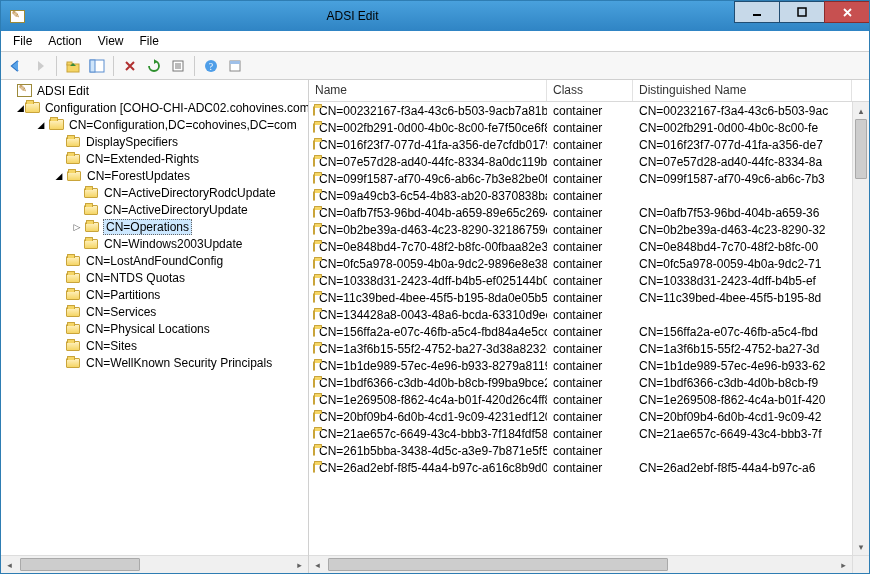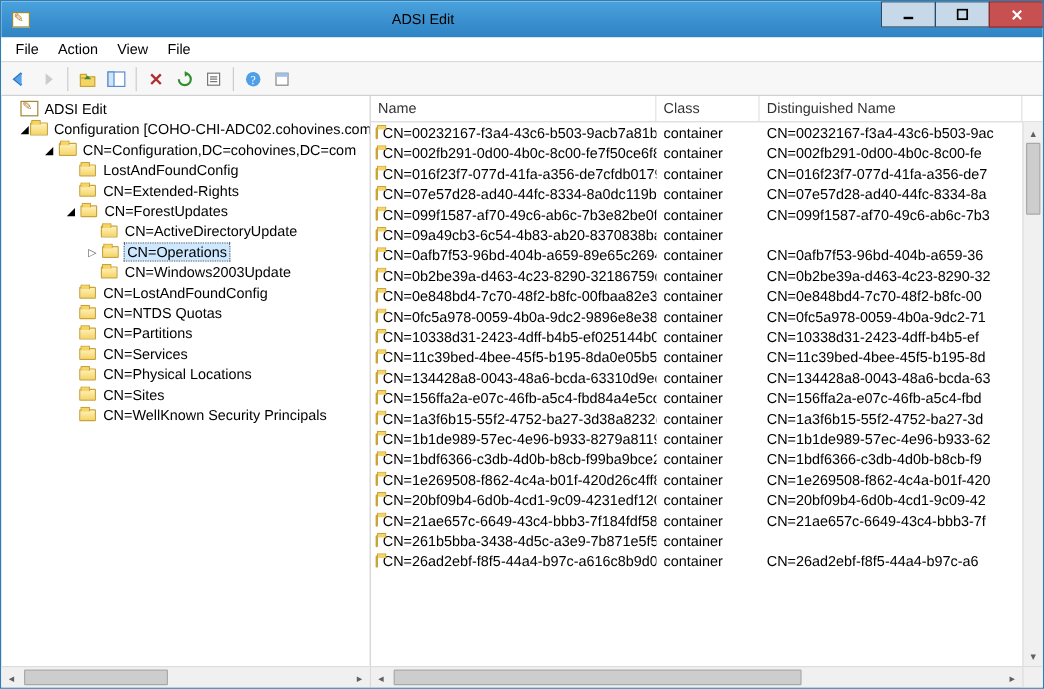--- a/index.html
+++ b/index.html
@@ -347,34 +347,40 @@
         <span class="ticon">
             <span class="folder"></span>
           </span>
         <span class="tree-label">CN=Configuration,DC=cohovines,DC=com</span>
       </div>
 
       <div class="tree-row" style="padding-left:62px">
         <span class="ticon">
             <span class="folder small"></span>
           </span>
-        <span class="tree-label">LostAndFoundConfig</span>
+        <span class="tree-label">DisplaySpecifiers</span>
       </div>
       <div class="tree-row" style="padding-left:62px">
         <span class="ticon">
             <span class="folder small"></span>
           </span>
         <span class="tree-label">CN=Extended-Rights</span>
       </div>
       <div class="tree-row" style="padding-left:50px">
         <span class="twisty open">◢</span>
         <span class="ticon">
             <span class="folder small"></span>
           </span>
         <span class="tree-label">CN=ForestUpdates</span>
+      </div>
+      <div class="tree-row" style="padding-left:80px">
+        <span class="ticon">
+            <span class="folder small"></span>
+          </span>
+        <span class="tree-label">CN=ActiveDirectoryRodcUpdate</span>
       </div>
       <div class="tree-row" style="padding-left:80px">
         <span class="ticon">
             <span class="folder small"></span>
           </span>
         <span class="tree-label">CN=ActiveDirectoryUpdate</span>
       </div>
       <div class="tree-row selected" style="padding-left:68px">
         <span class="twisty">▷</span>
         <span class="ticon">
@@ -543,21 +549,20 @@
           </div>
           <div class="cell class">container</div>
           <div class="cell dn">CN=11c39bed-4bee-45f5-b195-8d</div>
         </div>
         <div class="list-row">
           <div class="cell name">
             <span class="folder small"></span>
             <span>CN=134428a8-0043-48a6-bcda-63310d9ec4dd</span>
           </div>
           <div class="cell class">container</div>
-          <div class="cell dn">CN=134428a8-0043-48a6-bcda-63</div>
         </div>
         <div class="list-row">
           <div class="cell name">
             <span class="folder small"></span>
             <span>CN=156ffa2a-e07c-46fb-a5c4-fbd84a4e5cce</span>
           </div>
           <div class="cell class">container</div>
           <div class="cell dn">CN=156ffa2a-e07c-46fb-a5c4-fbd</div>
         </div>
         <div class="list-row">

